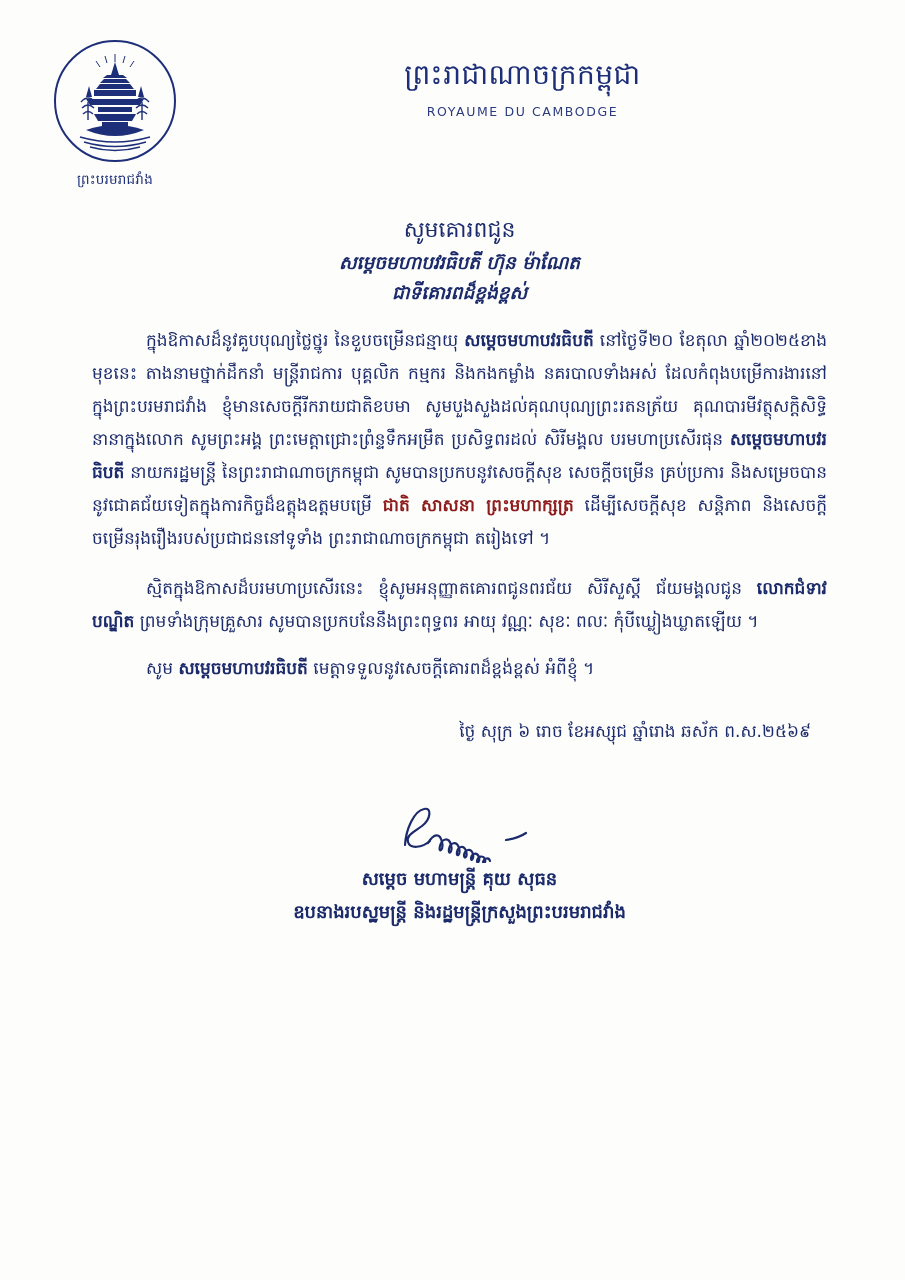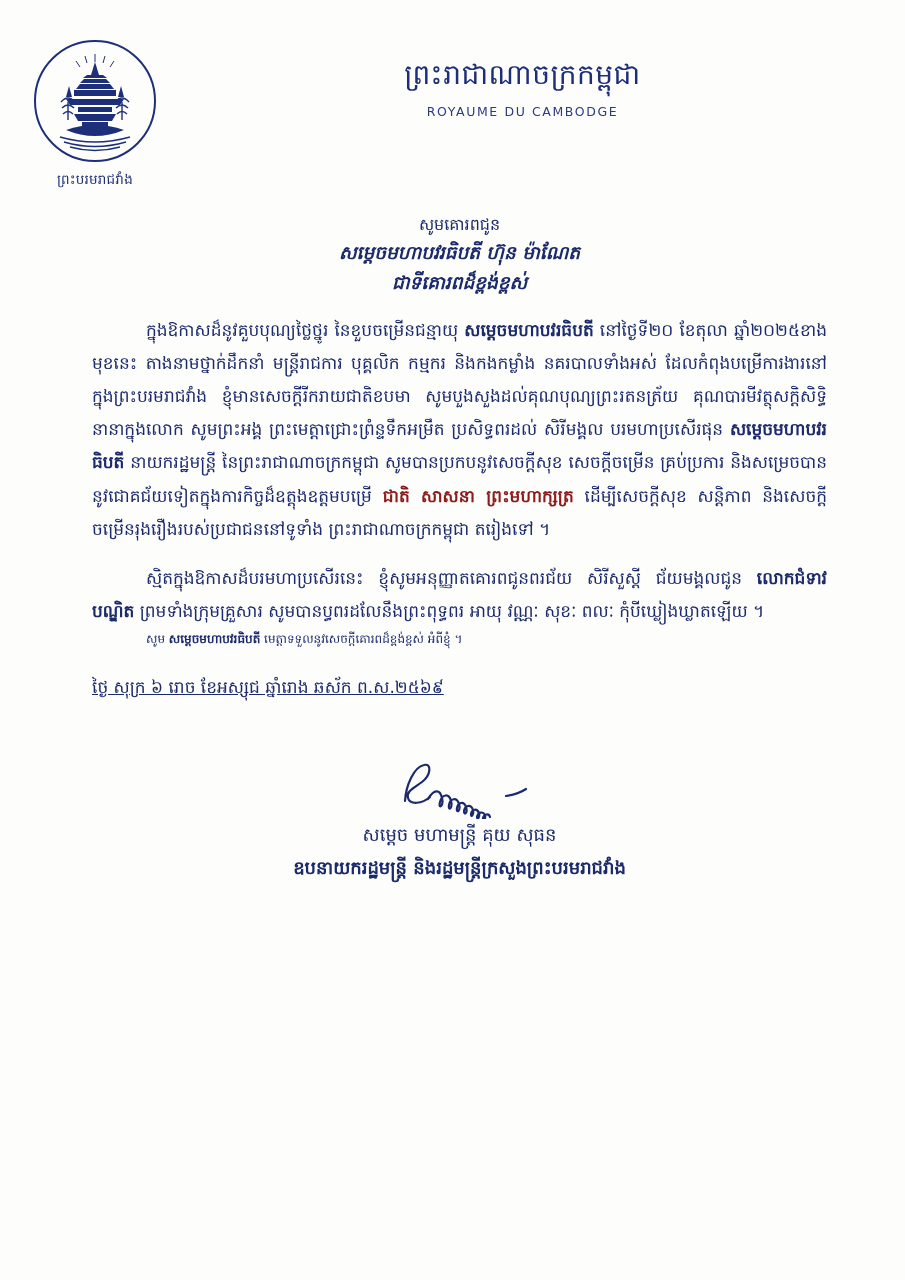--- a/index.html
+++ b/index.html
@@ -24,21 +24,21 @@
   
   .header {
     position: absolute;
     top: 34px;
     left: 0;
     right: 0;
     height: 170px;
   }
   .emblem-wrap {
     position: absolute;
-    left: 30px;
+    left: 50px;
     top: 6px;
     width: 130px;
     text-align: center;
   }
   .emblem {
     width: 118px;
     height: 118px;
     border-radius: 50%;
     border: 2.5px solid #1e2f7a;
     margin: 0 auto;
@@ -80,21 +80,21 @@
     left: 92px;
     right: 78px;
     top: 212px;
   }
   .salutation {
     text-align: center;
     line-height: 1.62;
     font-size: 18.5px;
     color: #1b2a6b;
   }
-  .salutation .line1 { font-size: 16px; }
+  .salutation .line1 { font-size: 22px; }
   .salutation .b { font-weight: bold; font-style: italic; }
 
   .addressee {
     margin-top: 25px;
     text-align: center;
     font-size: 17.5px;
   }
   .addressee .b { font-weight: bold; }
 
   .para {
@@ -103,50 +103,50 @@
     line-height: 1.95;
     text-align: justify;
     text-justify: inter-word;
     color: #1b2a6b;
   }
   .para.indent { text-indent: 54px; }
   .b { font-weight: bold; }
   .red { color: #8d1b1b; font-weight: bold; }
 
   .closing {
-    font-size: 12px;
+    margin-top: 14px;
+    font-size: 17px;
     text-indent: 54px;
     line-height: 1.95;
   }
 
   
   .dateblock {
-    margin-top: 20px;
-    text-align: left;
+    margin-top: 31px;
+    text-align: right;
     font-size: 17px;
     line-height: 1.85;
     padding-right: 16px;
-    text-decoration: underline;
   }
   .dateblock .l2 { padding-right: 2px; }
 
   
   .signature {
     margin-top: 46px;
     text-align: center;
   }
   .sig-mark {
     height: 70px;
     position: relative;
   }
   .sig-mark svg { display: block; margin: 0 auto; }
   .sig-name {
     margin-top: 4px;
     font-size: 18px;
-    font-weight: normal;
+    font-weight: bold;
     color: #1b2a6b;
   }
   .sig-role {
     margin-top: 6px;
     font-size: 18px;
     font-weight: bold;
     color: #1b2a6b;
   }
 </style>
 </head>
@@ -217,21 +217,21 @@
       <div class="b">សម្តេចមហាបវរធិបតី ហ៊ុន ម៉ាណែត</div>
       <div class="b">ជាទីគោរពដ៏ខ្ពង់ខ្ពស់</div>
     </div>
 
 
     <div class="para indent">
       <span>ក្នុងឱកាសដ៏នូវគួបបុណ្យថ្លៃថ្នូរ នៃខួបចម្រើនជន្មាយុ </span><span class="b">សម្តេចមហាបវរធិបតី</span><span> នៅថ្ងៃទី២០ ខែតុលា ឆ្នាំ២០២៥ខាងមុខនេះ តាងនាមថ្នាក់ដឹកនាំ មន្ត្រីរាជការ បុគ្គលិក កម្មករ និងកងកម្លាំង នគរបាលទាំងអស់ ដែលកំពុងបម្រើការងារនៅក្នុងព្រះបរមរាជវាំង ខ្ញុំមានសេចក្តីរីករាយជាតិខបមា សូមបួងសួងដល់គុណបុណ្យព្រះរតនត្រ័យ គុណបារមីវត្ថុសក្តិសិទ្ធិនានាក្នុងលោក សូមព្រះអង្គ ព្រះមេត្តាជ្រោះព្រំន្ទទឹកអម្រឹត ប្រសិទ្ធពរដល់ សិរីមង្គល បរមហាប្រសើរផុន </span><span class="b">សម្តេចមហាបវរធិបតី</span><span> នាយករដ្ឋមន្ត្រី នៃព្រះរាជាណាចក្រកម្ពុជា សូមបានប្រកបនូវសេចក្តីសុខ សេចក្តីចម្រើន គ្រប់ប្រការ និងសម្រេចបាននូវជោគជ័យទៀតក្នុងការកិច្ចដ៏ឧត្តុងឧត្តមបម្រើ </span><span class="red">ជាតិ សាសនា ព្រះមហាក្សត្រ</span><span> ដើម្បីសេចក្តីសុខ សន្តិភាព និងសេចក្តីចម្រើនរុងរឿងរបស់ប្រជាជននៅទូទាំង ព្រះរាជាណាចក្រកម្ពុជា តរៀងទៅ ។</span>
     </div>
 
     <div class="para indent">
-      <span>ស្មិតក្នុងឱកាសដ៏បរមហាប្រសើរនេះ ខ្ញុំសូមអនុញ្ញាតគោរពជូនពរជ័យ សិរីសួស្តី ជ័យមង្គលជូន </span><span class="b">លោកជំទាវបណ្ឌិត</span><span> ព្រមទាំងក្រុមគ្រួសារ សូមបានប្ធពរដលែនឹងព្រះពុទ្ធពរ អាយុ វណ្ណៈ សុខៈ ពលៈ កុំបីឃ្លៀងឃ្លាតឡើយ ។</span>
+      <span>ស្មិតក្នុងឱកាសដ៏បរមហាប្រសើរនេះ ខ្ញុំសូមអនុញ្ញាតគោរពជូនពរជ័យ សិរីសួស្តី ជ័យមង្គលជូន </span><span class="b">លោកជំទាវបណ្ឌិត</span><span> ព្រមទាំងក្រុមគ្រួសារ សូមបានប្រកបនែនឹងព្រះពុទ្ធពរ អាយុ វណ្ណៈ សុខៈ ពលៈ កុំបីឃ្លៀងឃ្លាតឡើយ ។</span>
     </div>
 
     <div class="closing">
       <span>សូម </span><span class="b">សម្តេចមហាបវរធិបតី</span><span> មេត្តាទទួលនូវសេចក្តីគោរពដ៏ខ្ពង់ខ្ពស់ អំពីខ្ញុំ ។</span>
     </div>
 
     <div class="dateblock">
       <div class="l1">ថ្ងៃ សុក្រ ៦ រោច ខែអស្សុជ ឆ្នាំរោង ឆស័ក ព.ស.២៥៦៩</div>
     </div>
 
@@ -239,17 +239,17 @@
       <div class="sig-mark">
         <svg width="300" height="70" viewBox="0 0 300 70" aria-hidden="true">
           <g fill="none" stroke="#1b2a6b" stroke-width="2.2" stroke-linecap="round">
             <path d="M95 52 C96 36, 104 18, 114 16 C122 14, 121 26, 112 33 C104 39, 96 42, 98 49 C100 56, 112 55, 120 48"></path>
             <path d="M118 50 c6 -10 12 -10 14 -1 c2 8 -4 12 -2 4 c2 -8 9 -9 11 -1 c2 7 -3 11 -2 4 c1 -7 8 -8 10 -1 c2 7 -3 10 -2 4 c1 -6 7 -7 9 -1 c2 6 -2 9 -2 4 c1 -6 7 -7 9 -1 c1 5 -2 8 -2 4 c1 -5 6 -6 8 -1 c1 5 -2 7 -2 4 c1 -5 6 -6 8 -2 c1 4 -2 6 -2 3 c1 -4 6 -5 7 -1"></path>
             <path d="M196 47 c8 -1 14 -3 20 -7"></path>
           </g>
         </svg>
       </div>
       <div class="sig-name">សម្តេច មហាមន្ត្រី គុយ សុធន</div>
-      <div class="sig-role">ឧបនាយករដ្ឋមន្ត្រី និងរដ្ឋមន្ត្រីក្រសួងព្រះបរមរាជវាំង</div>
+      <div class="sig-role">ឧបនាងរបស្ឋមន្ត្រី និងរដ្ឋមន្ត្រីក្រសួងព្រះបរមរាជវាំង</div>
     </div>
 
   </div>
 </div>
 
 </body></html>

